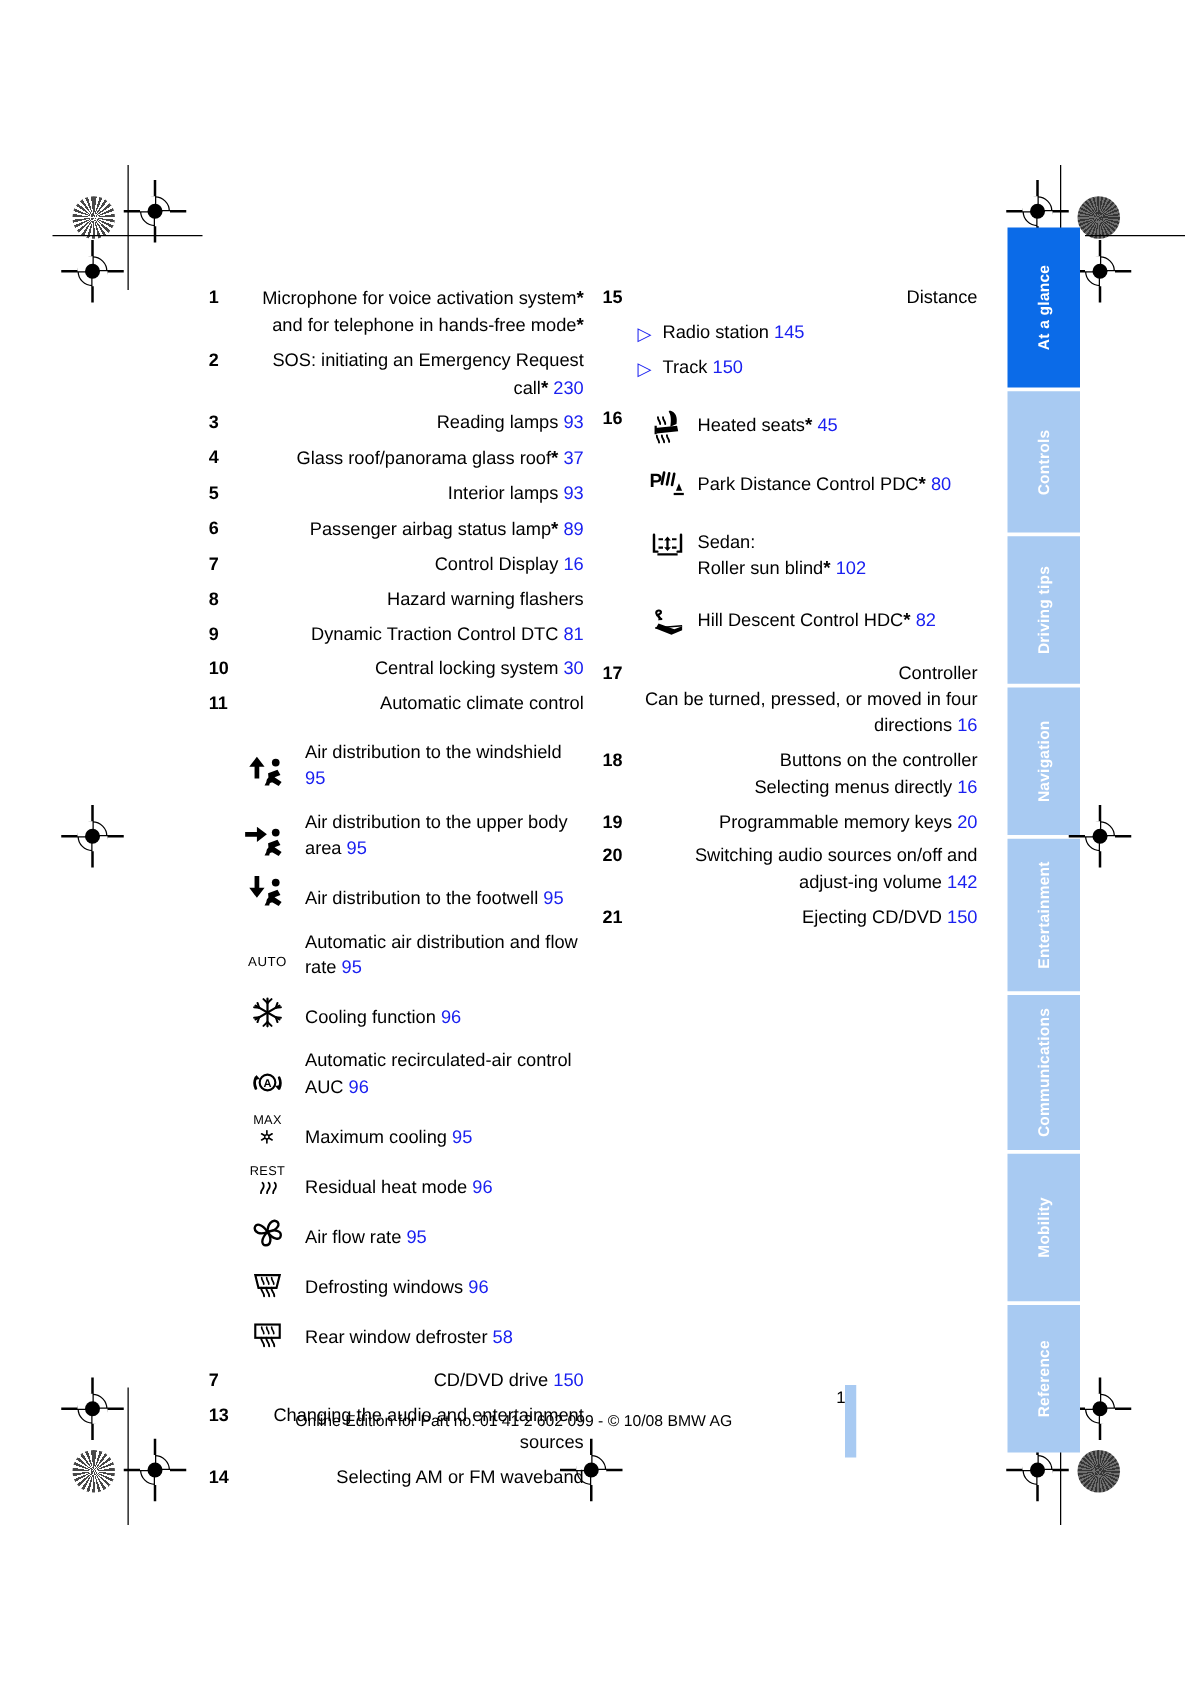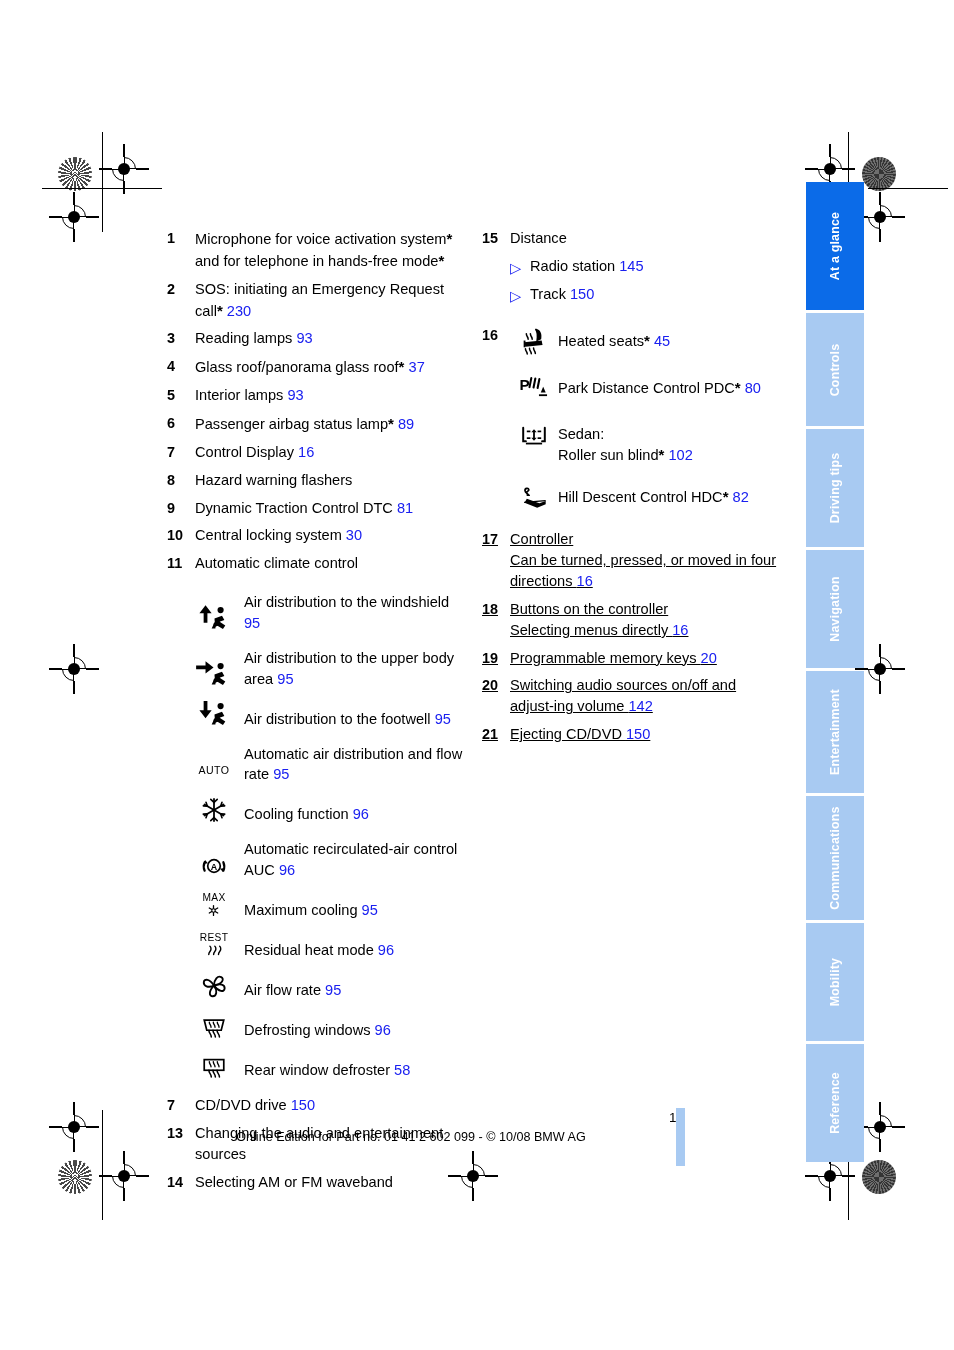--- a/index.html
+++ b/index.html
@@ -30,21 +30,21 @@
 
   
   .content{position:absolute;left:0;top:0;width:954px;height:1350px;}
 
   .col{position:absolute;font-size:14.6px;line-height:1.43;}
   .col-left{left:167px;top:228px;width:300px;}
   .col-right{left:482px;top:228px;width:300px;}
 
   .item{display:flex;margin-bottom:7px;}
   .item .num{flex:0 0 28px;font-weight:bold;font-size:14.4px;text-align:left;}
-  .item .txt{flex:1 1 auto;}
+  .item .txt{flex:1 1 auto;text-align:right;}
 
   .pg{color:#1a20f0;}
   .ast{font-weight:bold;font-size:15px;letter-spacing:0;}
 
   
   .iconlist{margin-top:11px;}
   .irow{display:flex;align-items:flex-end;margin-bottom:10px;}
   .irow .ico{flex:0 0 44px;display:flex;align-items:center;justify-content:center;
              height:30px;margin-right:8px;}
   .irow .ilbl{flex:1 1 auto;padding-top:4px;}
@@ -482,21 +482,21 @@
      <path d="M12 19 L26 24 L33 21.5 L33 25 L23.5 29 L9.5 23.5 Z" fill="#000"></path>
      <path d="M9 23 L33 21" fill="none" stroke="#000" stroke-width="1.4"></path>
      <path d="M12.5 13 C9.5 11.5 9 8 12 7.5 C14.5 7.2 15 9.5 13 10.5 C11 11.5 11.5 14 14.5 15" fill="none" stroke="#000" stroke-width="1.9" stroke-linecap="round"></path>
      <path d="M15.5 15.8 L11.5 16 L13.5 12.8 Z" fill="#000"></path>
             </svg>
           </div>
           <div class="ilbl">Hill Descent Control HDC<span class="ast">*</span> <span class="pg">82</span></div>
         </div>
       </div>
 
-    <div id="right-items" style="margin-top:16px;text-decoration:underline;">
+    <div id="right-items" style="margin-top:16px;">
         <div class="item">
           <div class="num">17</div>
           <div class="txt">Controller<br>Can be turned, pressed, or moved in four directions <span class="pg">16</span></div>
         </div>
         <div class="item">
           <div class="num">18</div>
           <div class="txt">Buttons on the controller<br>Selecting menus directly <span class="pg">16</span></div>
         </div>
         <div class="item">
           <div class="num">19</div>

